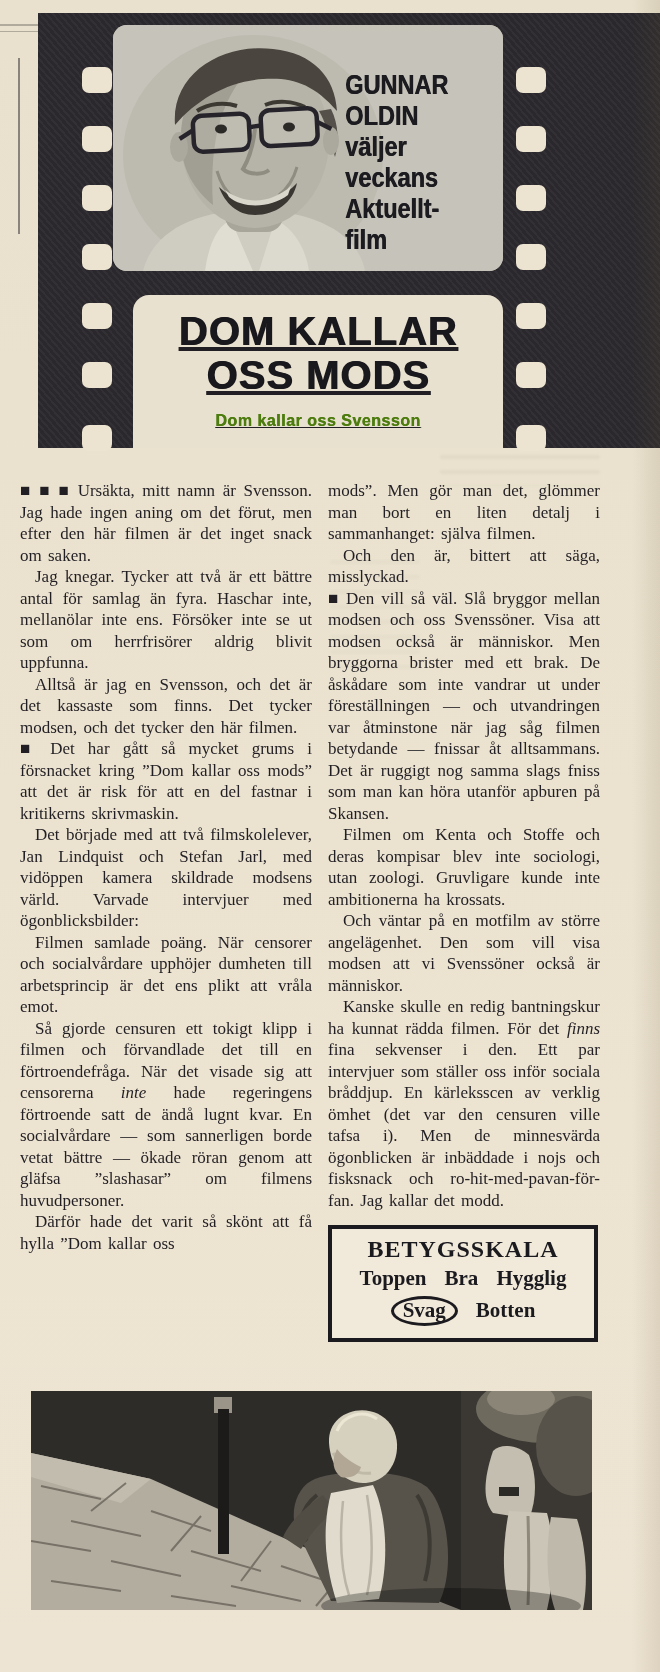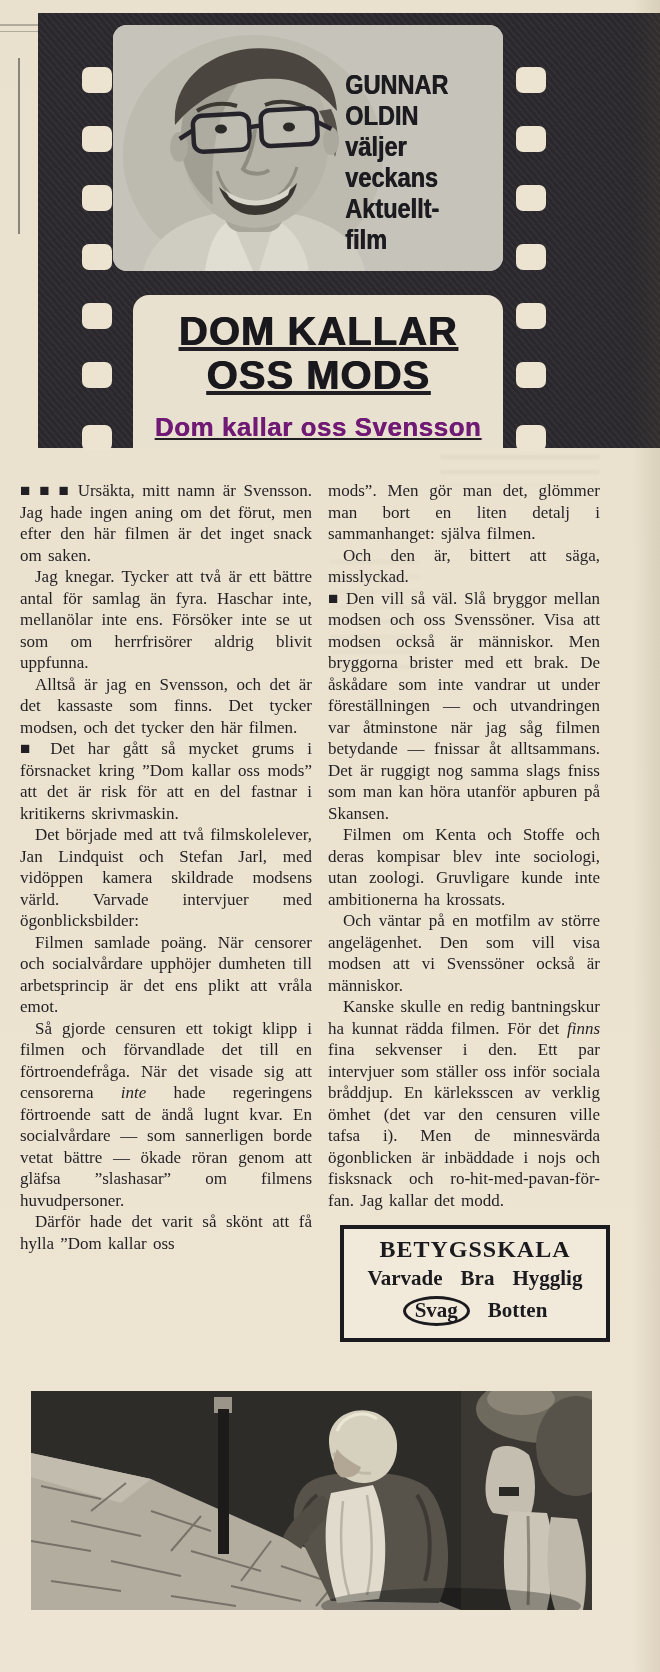--- a/index.html
+++ b/index.html
@@ -48,39 +48,39 @@
     background:#e9e1cf;border-radius:16px 16px 0 0;text-align:center;text-decoration:underline;
   }
   .film-title{
     font-family:"Liberation Sans", sans-serif;font-weight:bold;
     font-size:40px;line-height:44px;letter-spacing:1px;color:#19181d;
     text-shadow:1px 0 currentColor;
   }
   .film-title.first{padding-top:14px;}
   .film-subtitle{
     font-family:"Liberation Sans", sans-serif;font-weight:bold;
-    font-size:26px;margin-top:15px;letter-spacing:.5px;color:#701a75;
+    font-size:16px;margin-top:15px;letter-spacing:.5px;color:#4d7c0f;
     text-shadow:.4px 0 currentColor;
   }
 
   
   .col{
     position:absolute;top:480px;text-align:justify;
     font-size:17px;line-height:21.5px;word-spacing:2px;color:#221f24;
   }
   .col.left{left:20px;width:292px;}
   .col.right{left:328px;width:272px;}
   .col p{margin:0;}
   .col p.indent{text-indent:15px;}
 
   
   .rating-box{
     box-sizing:border-box;margin-top:14px;width:270px;
     border:4px solid #1b1a1f;background:rgba(255,252,244,0.25);
-    text-align:center;padding:10px 4px 12px;margin-left:12px;
+    text-align:center;padding:10px 4px 12px;
   }
   .rating-title{font-weight:bold;font-size:24px;letter-spacing:1px;color:#1b1a1f;}
   .rating-row{font-weight:bold;font-size:21px;margin-top:7px;color:#1b1a1f;word-spacing:0;}
   .rating-row span{margin:0 9px;}
   .rating-oval{
     display:inline-block;border:3px solid #1b1a1f;border-radius:50%;
     padding:0 9px 2px;line-height:22px;
   }
 
   
@@ -195,21 +195,21 @@
     <p>mods”. Men gör man det, glömmer man bort en liten detalj i sammanhanget: själva filmen.</p>
     <p class="indent">Och den är, bittert att säga, misslyckad.</p>
     <p>■ Den vill så väl. Slå bryggor mellan modsen och oss Svenssöner. Visa att modsen också är människor. Men bryggorna brister med ett brak. De åskådare som inte vandrar ut under föreställningen — och utvandringen var åtminstone när jag såg filmen betydande — fnissar åt alltsammans. Det är ruggigt nog samma slags fniss som man kan höra utanför apburen på Skansen.</p>
     <p class="indent">Filmen om Kenta och Stoffe och deras kompisar blev inte sociologi, utan zoologi. Gruvligare kunde inte ambitionerna ha krossats.</p>
     <p class="indent">Och väntar på en motfilm av större angelägenhet. Den som vill visa modsen att vi Svenssöner också är människor.</p>
     <p class="indent">Kanske skulle en redig bantningskur ha kunnat rädda filmen. För det <i>finns</i> fina sekvenser i den. Ett par intervjuer som ställer oss inför sociala bråddjup. En kärleksscen av verklig ömhet (det var den censuren ville tafsa i). Men de minnesvärda ögonblicken är inbäddade i nojs och fisksnack och ro-hit-med-pavan-för-fan. Jag kallar det modd.</p>
 
     <div class="rating-box">
       <div class="rating-title">BETYGSSKALA</div>
       <div class="rating-row">
-        <span>Varvade</span><span>Bra</span><span>Hygglig</span>
+        <span>Toppen</span><span>Bra</span><span>Hygglig</span>
       </div>
       <div class="rating-row">
         <span class="rating-oval">Svag</span><span>Botten</span>
       </div>
     </div>
   </div>
 
   <div class="still">
     <svg width="561" height="219" viewBox="0 0 561 219" xmlns="http://www.w3.org/2000/svg">
       <rect width="561" height="219" fill="#2e2c29"></rect>

